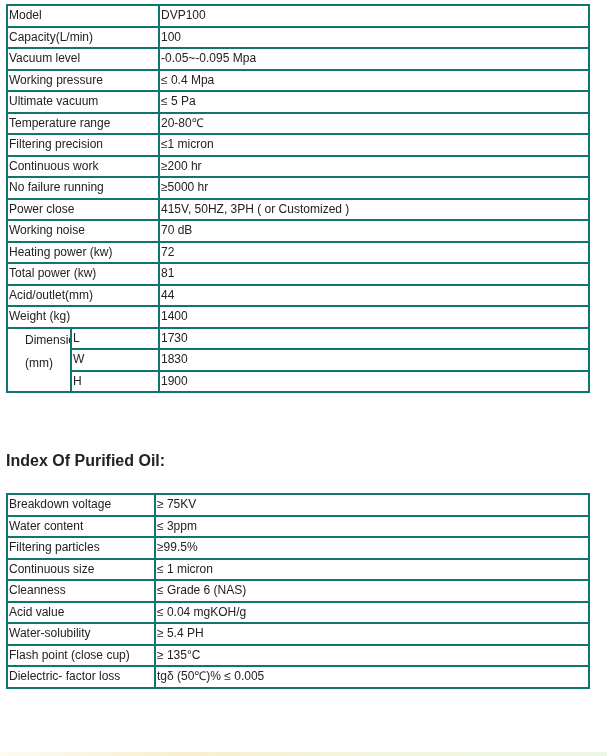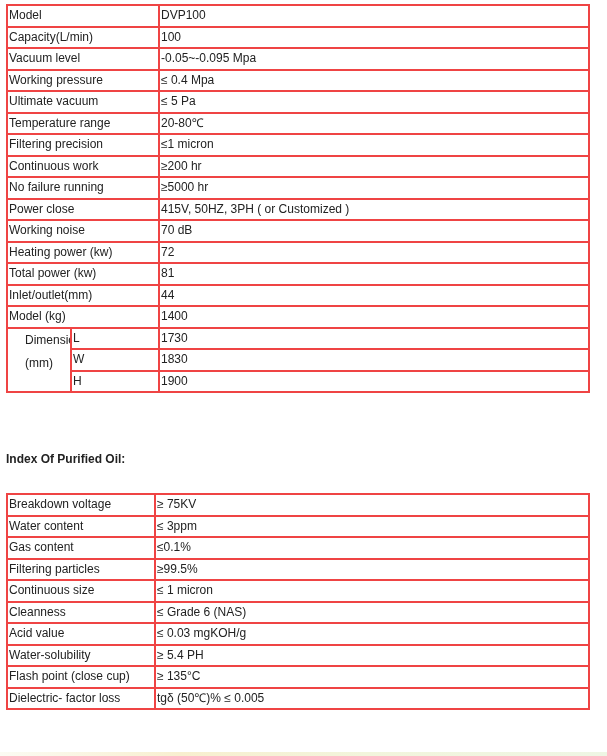--- a/index.html
+++ b/index.html
@@ -4,38 +4,38 @@
 <style>
   html, body { margin: 0; padding: 0; }
   body {
     width: 607px; height: 756px; overflow: hidden; position: relative;
     background: #ffffff;
     font-family: "Liberation Sans", sans-serif;
     font-size: 12px; color: #222;
   }
   table { border-collapse: collapse; position: absolute; table-layout: fixed; }
   td {
-    border: 2px solid #ef4444;
+    border: 2px solid #0f766e;
     padding: 0 0 0 1px;
     height: 19.5px;
     line-height: 19px;
     vertical-align: middle;
     white-space: nowrap;
     overflow: hidden;
   }
   #spec-table { left: 6px; top: 4px; width: 582px; }
   #spec-table col.c1 { width: 64px; }
   #spec-table col.c2 { width: 88px; }
   #spec-table col.c3 { width: 430px; }
   #spec-table td.dim-label { vertical-align: top; line-height: 23px; padding-top: 0; padding-left: 17px; }
   #spec-table td.dim-label span { display: block; }
 
   #oil-heading {
     position: absolute; left: 6px; top: 452px;
-    font-weight: bold; font-size: 12px; color: #222;
+    font-weight: bold; font-size: 16px; color: #222;
   }
 
   #oil-table { left: 6px; top: 493px; width: 582px; }
   #oil-table col.c1 { width: 148px; }
   #oil-table col.c2 { width: 434px; }
 
   #bottom-strip {
     position: absolute; left: 0; top: 752px; width: 607px; height: 4px;
     background: linear-gradient(90deg, #fbfbf3 0%, #f8efcf 30%, #f2f5dc 60%, #eef6e4 100%);
   }
@@ -96,25 +96,25 @@
       </tr>
       <tr>
         <td colspan="2">Heating power (kw)</td>
         <td>72</td>
       </tr>
       <tr>
         <td colspan="2">Total power (kw)</td>
         <td>81</td>
       </tr>
       <tr>
-        <td colspan="2">Inlet/outlet(mm)</td>
+        <td colspan="2">Acid/outlet(mm)</td>
         <td>44</td>
       </tr>
       <tr>
-        <td colspan="2">Model (kg)</td>
+        <td colspan="2">Weight (kg)</td>
         <td>1400</td>
       </tr>
       <tr>
         <td rowspan="3" class="dim-label">
           <span>Dimension</span>
           <span>(mm)</span>
         </td>
         <td>L</td>
         <td>1730</td>
       </tr>
@@ -139,38 +139,34 @@
   <tbody id="oil-body">
       <tr>
         <td>Breakdown voltage</td>
         <td>≥ 75KV</td>
       </tr>
       <tr>
         <td>Water content</td>
         <td>≤ 3ppm</td>
       </tr>
       <tr>
-        <td>Gas content</td>
-        <td>≤0.1%</td>
-      </tr>
-      <tr>
         <td>Filtering particles</td>
         <td>≥99.5%</td>
       </tr>
       <tr>
         <td>Continuous size</td>
         <td>≤ 1 micron</td>
       </tr>
       <tr>
         <td>Cleanness</td>
         <td>≤ Grade 6 (NAS)</td>
       </tr>
       <tr>
         <td>Acid value</td>
-        <td>≤ 0.03 mgKOH/g</td>
+        <td>≤ 0.04 mgKOH/g</td>
       </tr>
       <tr>
         <td>Water-solubility</td>
         <td>≥ 5.4 PH</td>
       </tr>
       <tr>
         <td>Flash point (close cup)</td>
         <td>≥ 135°C</td>
       </tr>
       <tr>

